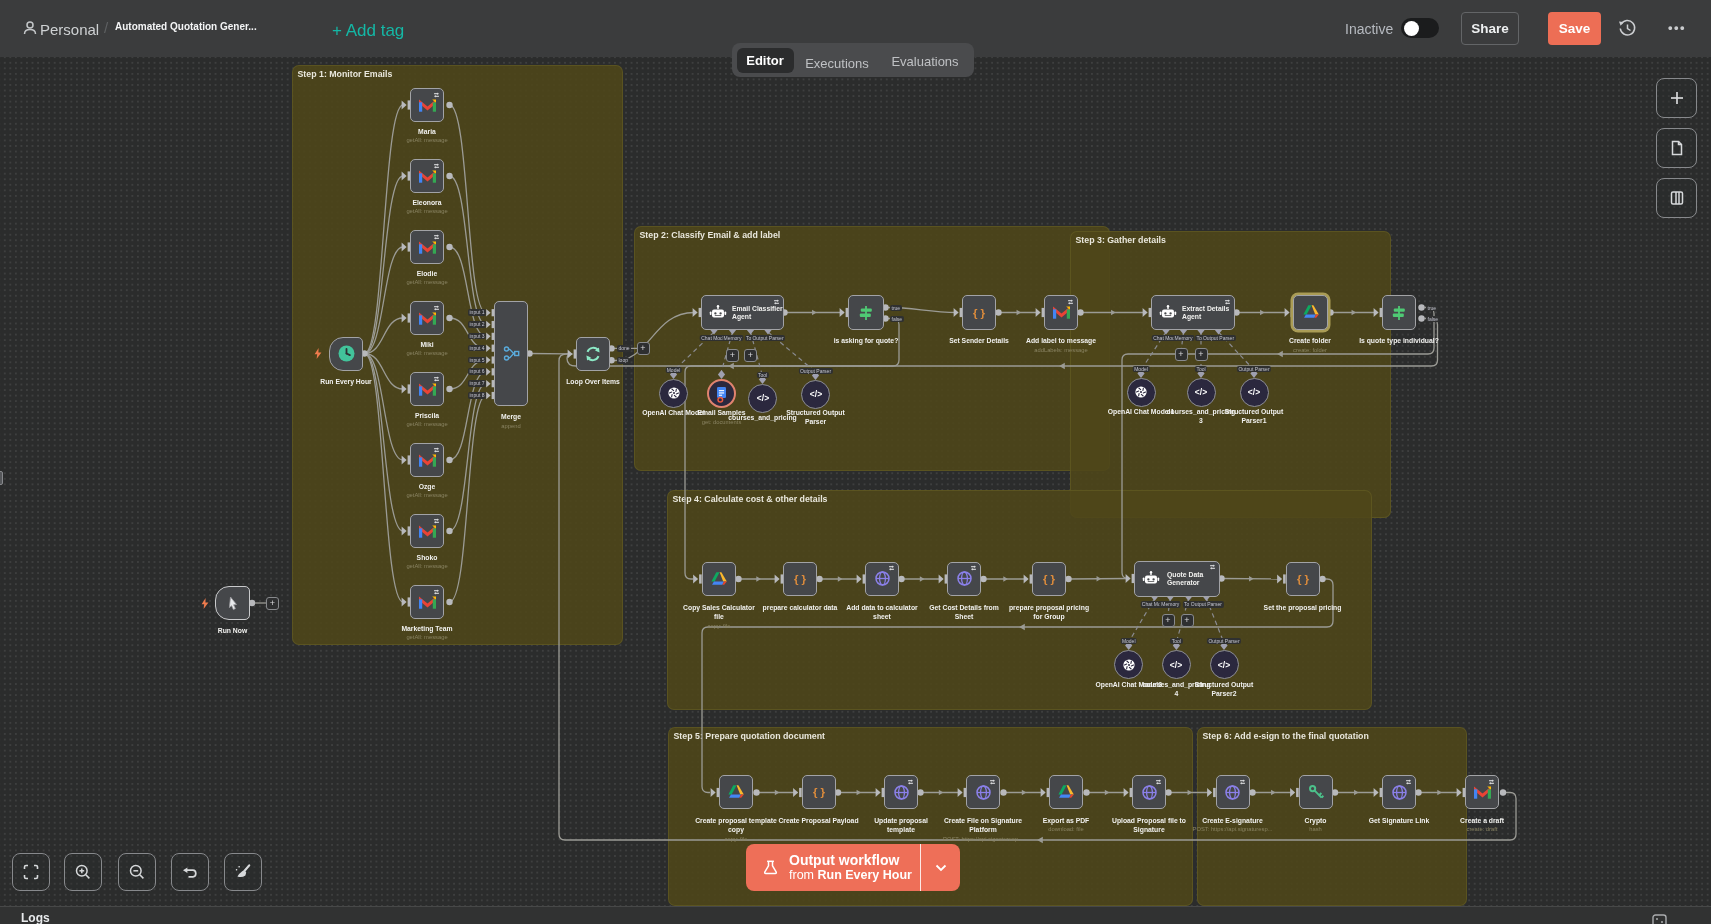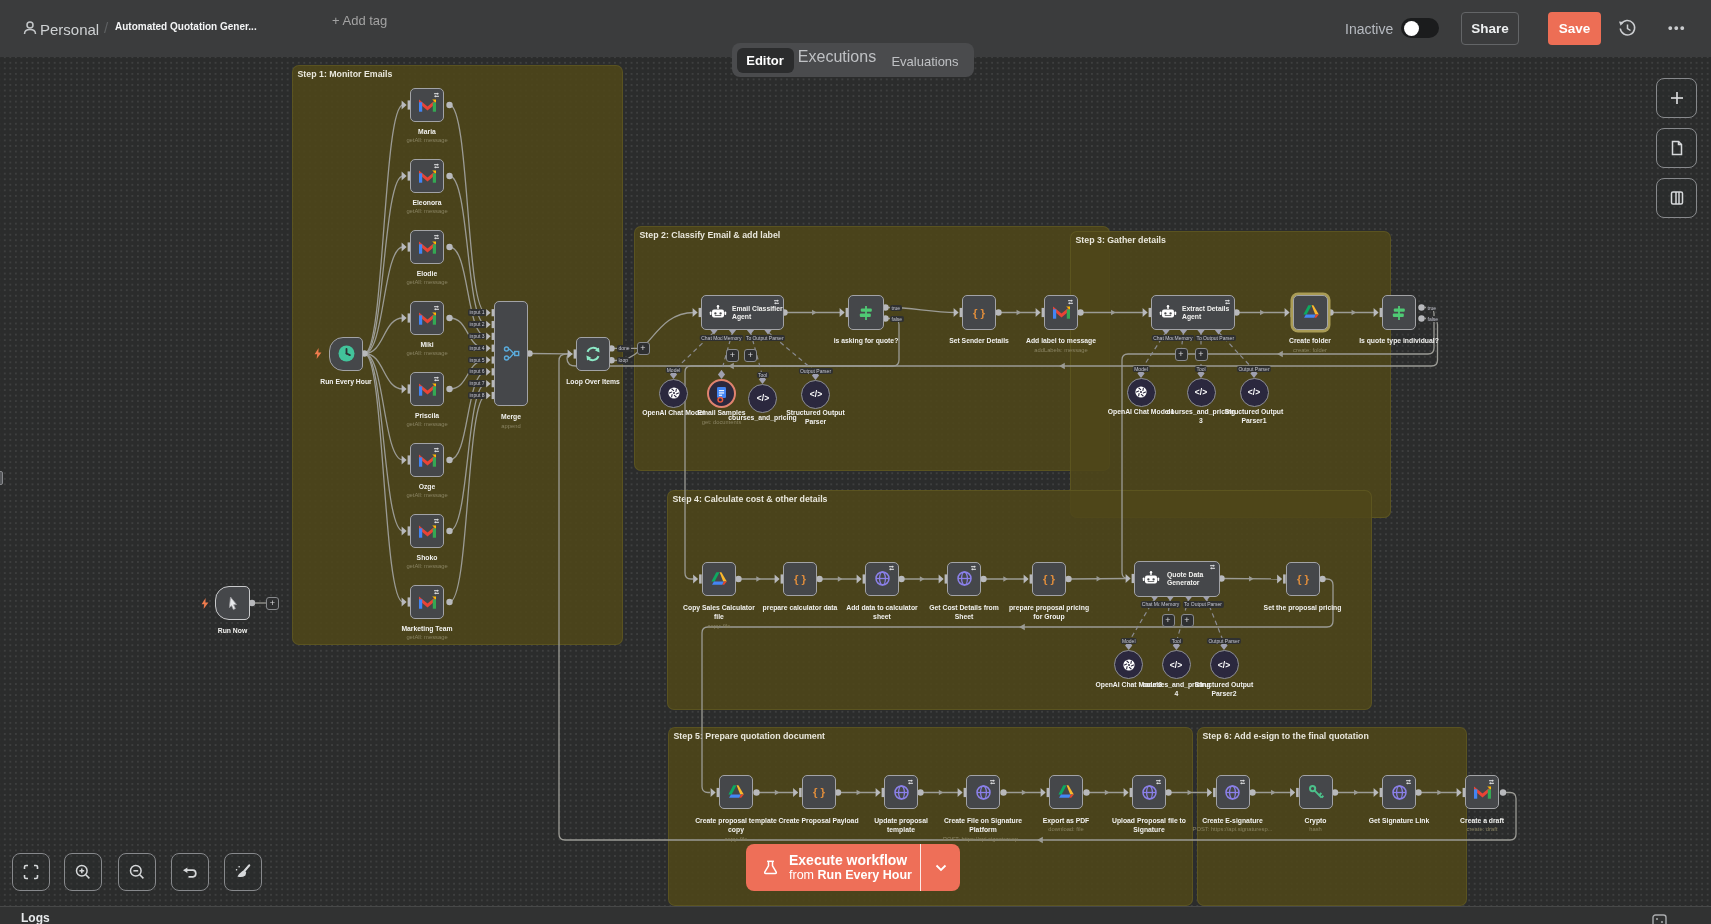--- a/index.html
+++ b/index.html
@@ -877,21 +877,21 @@
     <div class="lbl" style="left:1482px;top:816px">Create a draft</div>
     <div class="sub" style="left:1482px;top:826px">create: draft</div>
     <div class="abs" style="left:-3px;top:471px;width:6px;height:14px;background:#55575a;border:1px solid #87898c;border-radius:2px"></div>
     <div class="abs" style="left:746px;top:844px;width:214px;height:47px;background:#ee6f58;border-radius:8px;display:flex;color:#fff">
 <div style="flex:1;display:flex;align-items:center;padding-left:16px">
         <svg width="17" height="17" viewBox="-8.5 -8.5 17 17" style="">
           <path d="M -2,-6 L -2,-1.6 L -5.6,4.4 Q -6.3,5.9 -4.7,5.9 L 4.7,5.9 Q 6.3,5.9 5.6,4.4 L 2,-1.6 L 2,-6" fill="none" stroke="#fff" stroke-width="1.5"></path>
           <line x1="-3.4" y1="-6.2" x2="3.4" y2="-6.2" stroke="#fff" stroke-width="1.5"></line>
         </svg>
         <div style="margin-left:10px">
-<div style="font-size:14px;font-weight:bold;line-height:16px">Execute workflow</div>
+<div style="font-size:14px;font-weight:bold;line-height:16px">Output workflow</div>
 <div style="font-size:12.5px;line-height:15px">from <b>Run Every Hour</b></div>
         </div>
       </div>
 <div style="width:40px;border-left:1.5px solid rgba(255,255,255,0.85);display:flex;align-items:center;justify-content:center">
 <svg width="12" height="8" viewBox="0 0 12 8">
           <path d="M1.5 1.5 L6 6 L10.5 1.5" fill="none" stroke="#fff" stroke-width="1.8"></path>
         </svg>
       </div>
     </div>
     <div class="btn" style="left:11.5px;top:852.5px;width:38px;height:38px">
@@ -963,38 +963,38 @@
       </svg>
     </div>
     <div id="header"></div>
     <svg class="abs" style="left:22px;top:20px" width="16" height="16" viewBox="0 0 16 16">
       <circle cx="8" cy="5" r="3" fill="none" stroke="#c3c6c8" stroke-width="1.5"></circle>
       <path d="M 2.5,14 Q 2.5,9.5 8,9.5 Q 13.5,9.5 13.5,14" fill="none" stroke="#c3c6c8" stroke-width="1.5"></path>
     </svg>
     <div class="abs" style="left:40px;top:20.5px;font-size:15px;color:#ced1d3">Personal</div>
     <div class="abs" style="left:104px;top:19px;font-size:15px;color:#5e6062">/</div>
     <div class="abs" style="left:115px;top:20.5px;font-size:10px;font-weight:600;color:#f4f5f6">Automated Quotation Gener...</div>
-    <div class="abs" style="left:332px;top:13px;font-size:13px;color:#a3a3a3">+ Add tag</div>
+    <div class="abs" style="left:332px;top:21px;font-size:17px;color:#14b8a6">+ Add tag</div>
     <div class="abs" style="left:1345px;top:21px;font-size:14px;color:#b6bac0">Inactive</div>
     <div class="abs" style="left:1401px;top:18px;width:38px;height:20px;border-radius:10px;background:#1b1c1d">
       <div style="position:absolute;left:2.5px;top:2.5px;width:15px;height:15px;border-radius:50%;background:#fff"></div>
     </div>
     <div class="abs" style="left:1461px;top:11.5px;width:58px;height:33px;border:1.4px solid #636567;border-radius:4px;display:flex;align-items:center;justify-content:center;font-size:13.5px;font-weight:600;color:#eef0f1">Share</div>
     <div class="abs" style="left:1548px;top:11.5px;width:53px;height:33px;background:#ed6e55;border-radius:4px;display:flex;align-items:center;justify-content:center;font-size:13.5px;font-weight:600;color:#fff">Save</div>
     <svg class="abs" style="left:1618px;top:19px" width="19" height="19" viewBox="0 0 19 19">
       <g fill="none" stroke="#ccced1" stroke-width="1.5">
         <path d="M 3.2,5.2 A 7.2,7.2 0 1 1 2.3,9.5"></path>
         <path d="M 9.5,5.5 V 9.5 L 12.5,11.5"></path>
       </g>
       <polygon points="1,2.5 5.7,3 2.6,6.8" fill="#ccced1"></polygon>
     </svg>
     <div class="abs" style="left:1668px;top:20px;color:#c9cbce;font-size:13px;letter-spacing:1.5px;font-weight:bold">•••</div>
     <div class="abs" style="left:731.5px;top:43px;width:242px;height:34px;background:#4a4b4d;border-radius:8px"></div>
     <div class="abs" style="left:736.5px;top:47.5px;width:57px;height:25.5px;background:#2b2c2d;border-radius:6px;display:flex;align-items:center;justify-content:center;font-size:13px;font-weight:bold;color:#fff">Editor</div>
-    <div class="abs" style="left:837px;top:48px;transform:translateX(-50%);font-size:16px;color:#bfc1c4">Executions</div>
+    <div class="abs" style="left:837px;top:56px;transform:translateX(-50%);font-size:13px;color:#bfc1c4">Executions</div>
     <div class="abs" style="left:925px;top:54px;transform:translateX(-50%);font-size:13px;color:#bfc1c4">Evaluations</div>
     <div id="bottombar"></div>
     <div class="abs" style="left:21px;top:911px;font-size:12px;font-weight:bold;color:#e8eaec">Logs</div>
     <svg class="abs" style="left:1652px;top:914px" width="15" height="13" viewBox="0 0 15 13">
       <rect x="1" y="1" width="13" height="13" rx="2.5" fill="none" stroke="#aaacae" stroke-width="1.4"></rect>
       <circle cx="5" cy="5" r="1" fill="#aaacae"></circle>
       <circle cx="10" cy="8" r="1" fill="#aaacae"></circle>
     </svg>
   </div>
 </body></html>

